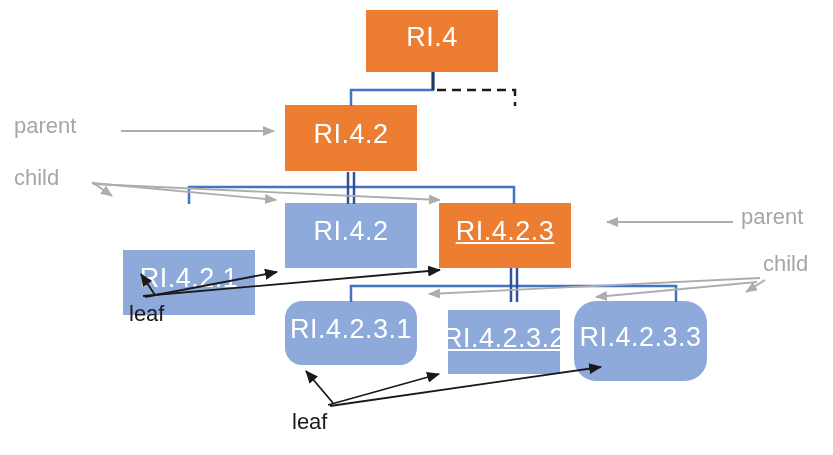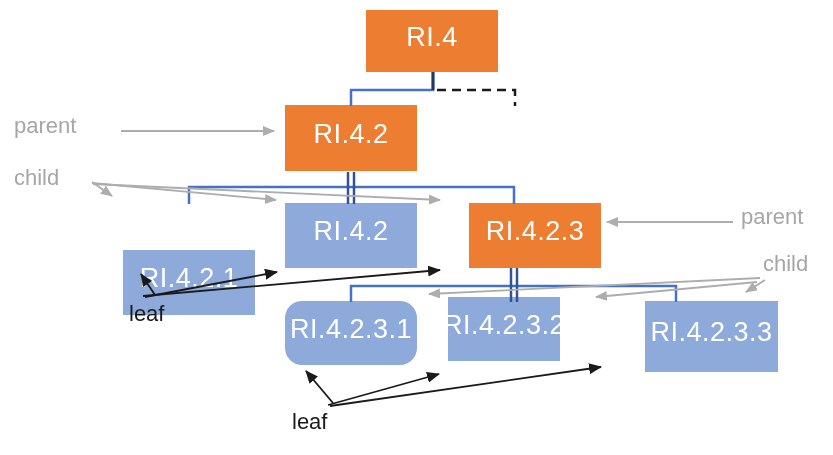--- a/index.html
+++ b/index.html
@@ -45,24 +45,24 @@
 </style>
 </head>
 <body>
 
 <div class="stage">
 
   <div class="node orange" style="left:366px; top:10px;  width:132px; height:62px;">RI.4</div>
   <div class="node orange" style="left:285px; top:105px; width:132px; height:66px;">RI.4.2</div>
   <div class="node blue" style="left:123px; top:203px; width:132px; height:65px;margin-top:47px;">RI.4.2.1</div>
   <div class="node blue" style="left:285px; top:203px; width:132px; height:65px;">RI.4.2</div>
-  <div class="node orange" style="left:469px; top:203px; width:132px; height:65px;">RI.4.2.3</div>
+  <div class="node orange" style="left:439px; top:203px; width:132px; height:65px;text-decoration:underline;">RI.4.2.3</div>
   <div class="node blue" style="left:285px; top:301px; width:132px; height:64px;border-radius:17px;">RI.4.2.3.1</div>
-  <div class="node blue" style="left:448px; top:297px; width:112px; height:64px;">RI.4.2.3.2</div>
-  <div class="node blue" style="left:645px; top:301px; width:133px; height:71px;">RI.4.2.3.3</div>
+  <div class="node blue" style="left:448px; top:310px; width:112px; height:64px;text-decoration:underline;">RI.4.2.3.2</div>
+  <div class="node blue" style="left:574px; top:301px; width:133px; height:80px;border-radius:22px;">RI.4.2.3.3</div>
 
   <div class="ann gray" style="left:14px;  top:114px;">parent</div>
   <div class="ann gray" style="left:14px;  top:166px;">child</div>
   <div class="ann gray" style="left:741px; top:205px;">parent</div>
   <div class="ann gray" style="left:763px; top:252px;">child</div>
   <div class="ann black" style="left:129px; top:302px;">leaf</div>
   <div class="ann black" style="left:292px; top:410px;">leaf</div>
 
   <svg class="overlay" width="833" height="455" viewBox="0 0 833 455">
     <defs>

